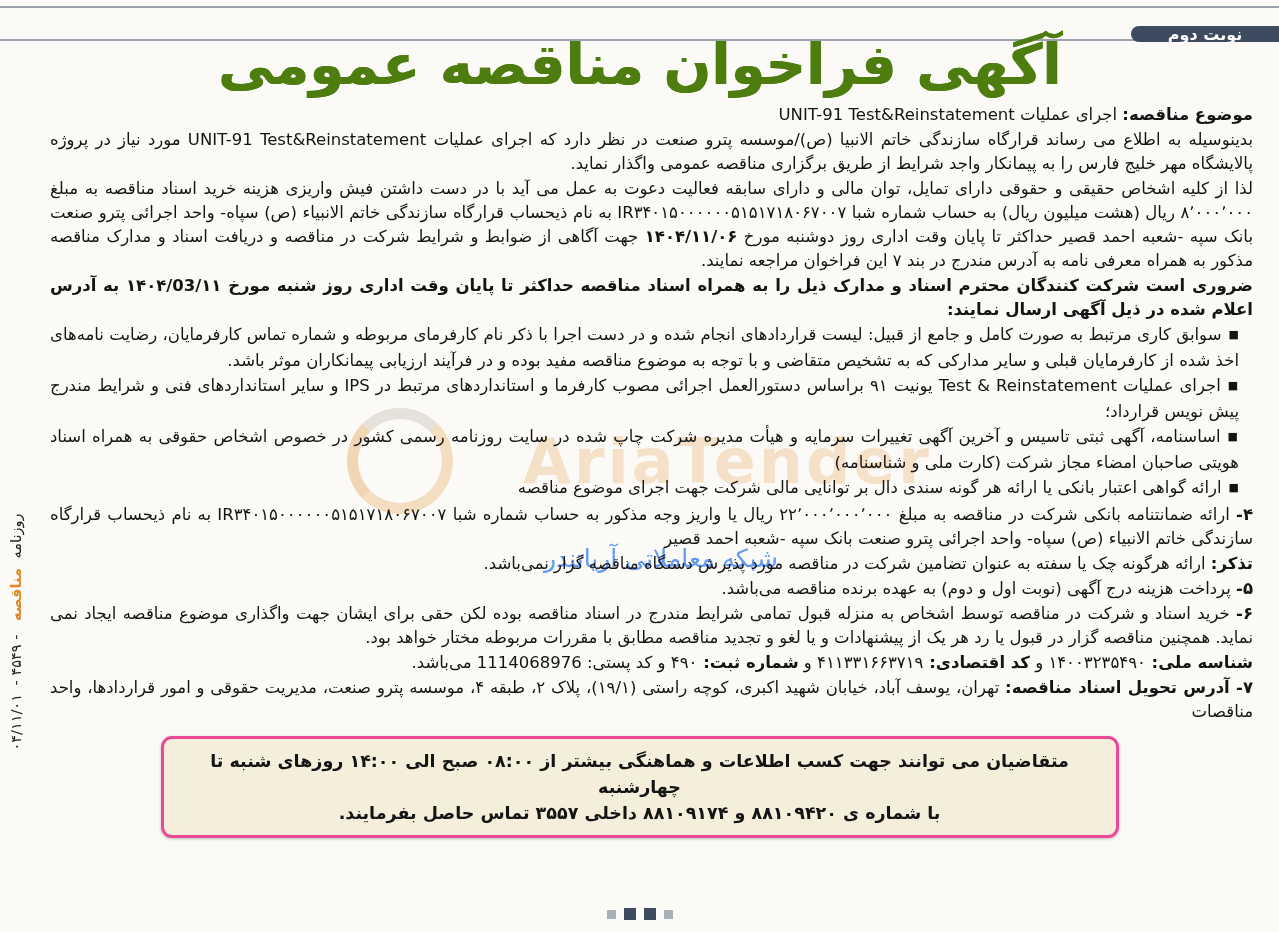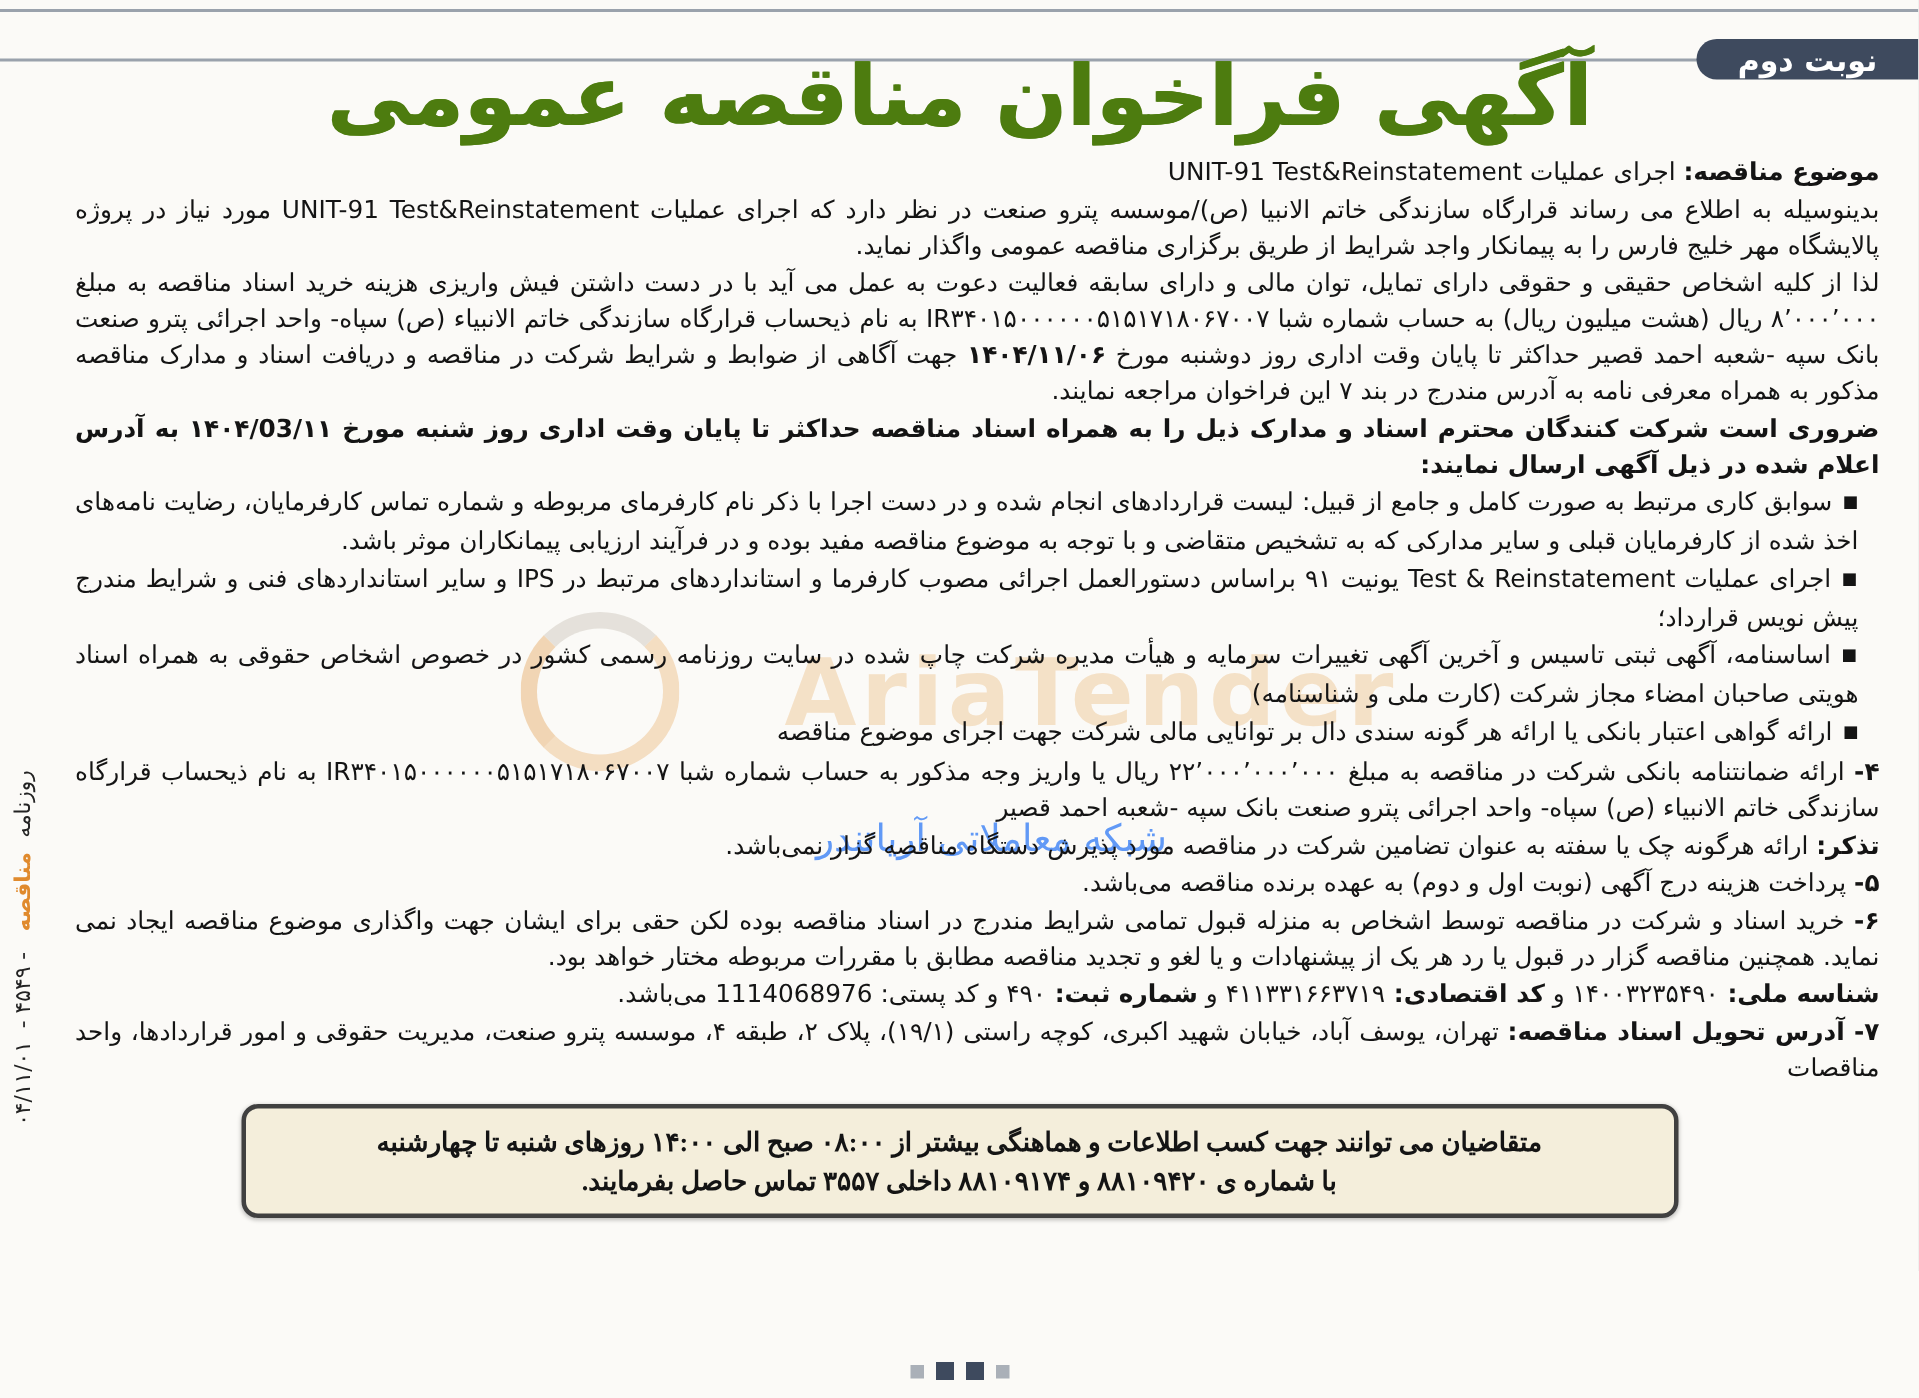--- a/index.html
+++ b/index.html
@@ -9,25 +9,25 @@
     margin:0 auto;
     background:#fbfaf7;
     overflow:hidden;
     font-family:"DejaVu Sans", sans-serif;
     color:#141414;
   }
   
   .top-rule{position:absolute;top:6px;left:0;right:0;height:2px;background:#9aa2ac;}
   .header-rule{position:absolute;top:39px;left:0;right:142px;height:2px;background:#9aa2ac;}
   .badge{
-    position:absolute;top:26px;right:0;width:148px;height:27px;
+    position:absolute;top:26px;right:0;width:148px;height:16px;
     background:#3e4a5e;color:#ffffff;
     border-radius:14px 0 0 14px;
     display:flex;align-items:center;justify-content:center;
-    font-size:20px;font-weight:bold;direction:rtl;
+    font-size:16px;font-weight:bold;direction:rtl;
   }
   
   .title{
     position:relative;z-index:2;
     margin:32px 40px 4px 40px;
     text-align:center;
     font-size:56px;font-weight:bold;
     color:#4d7c0f;
     direction:rtl;
     text-shadow:0.7px 0 currentColor;
@@ -64,26 +64,26 @@
   p.meta{text-align:right;}
   .b{font-weight:bold;}
   p.bold-para{font-weight:bold;}
   p.bullet{padding-right:14px;}
   .marker{font-size:11px;margin-left:7px;position:relative;top:-2px;}
   
   .contact-box{
     position:relative;z-index:2;
     width:912px;margin:12px auto 0;
     background:#f4eedb;
-    border:3px solid #404040;
+    border:3px solid #ec4899;
     border-radius:11px;
     box-shadow:0 1px 3px rgba(0,0,0,.25);
     padding:9px 20px;
     direction:rtl;text-align:center;
-    font-weight:bold;font-size:17.5px;line-height:26px;font-family:Liberation Serif, serif;
+    font-weight:bold;font-size:17.5px;line-height:26px;
   }
   
   .bottom-divider{
     position:absolute;z-index:2;bottom:12px;left:0;right:0;
     display:flex;align-items:center;justify-content:center;gap:8px;
   }
   .sq{display:inline-block;}
   .sq.navy{width:12px;height:12px;background:#3e4a5e;}
   .sq.gray{width:9px;height:9px;background:#aab0b8;}
   

